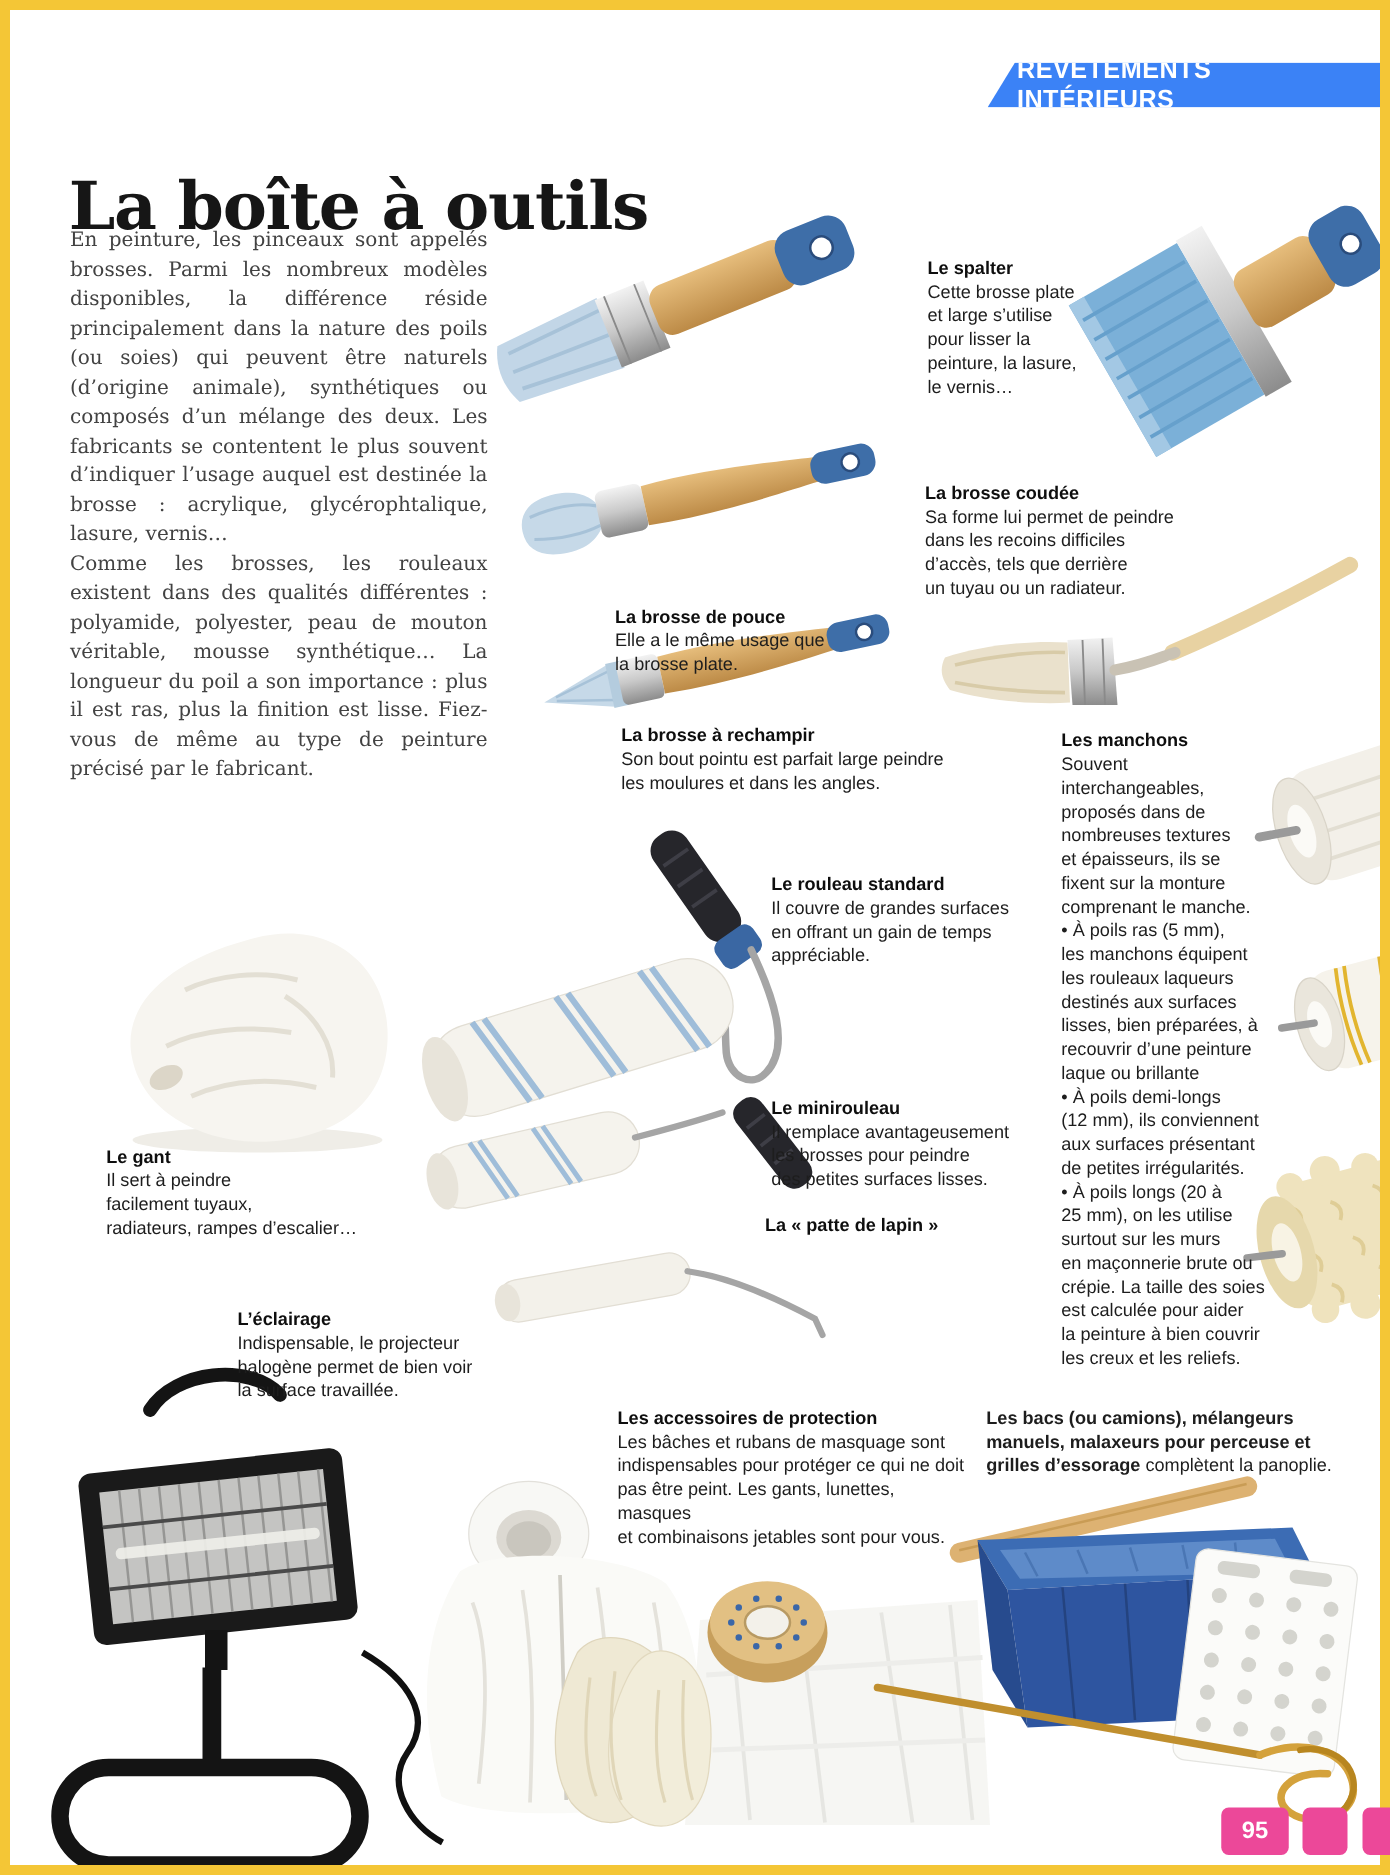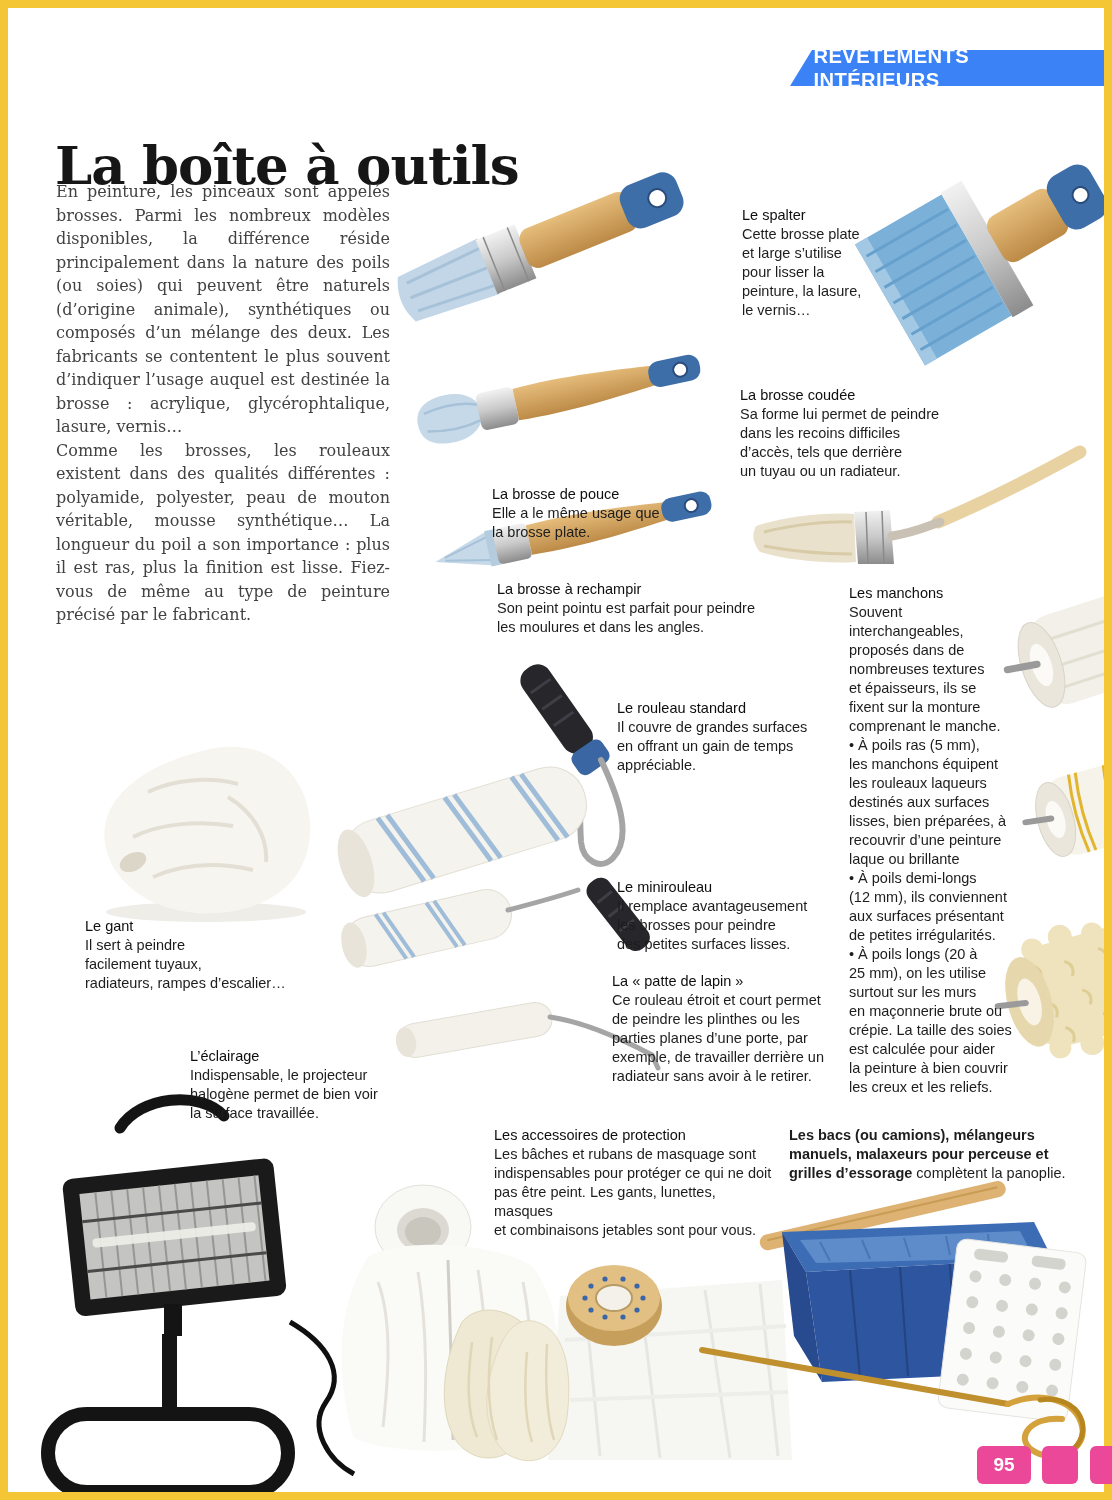--- a/index.html
+++ b/index.html
@@ -15,21 +15,21 @@
          font-family:"Liberation Sans",sans-serif;transform:scaleX(.96);}
   
   .title{position:absolute;left:55px;top:98px;font-family:"DejaVu Serif",serif;font-weight:800;
          font-size:53px;letter-spacing:-1px;color:#161616;z-index:10;}
   .intro{position:absolute;left:56px;top:180px;width:334px;font-family:"DejaVu Serif",serif;
          font-size:16px;line-height:23.5px;color:#424242;text-align:justify;z-index:10;}
   .intro p{margin:0;}
   
   .cap{position:absolute;width:280px;z-index:12;color:#1d1d1d;
        font-family:"Liberation Sans",sans-serif;font-size:14.5px;line-height:19px;}
-  .cap h4{margin:0;font-size:14.5px;line-height:19px;font-weight:normal;color:#0e0e0e;white-space:pre-line;}
+  .cap h4{margin:0;font-size:14.5px;line-height:19px;font-weight:bold;color:#0e0e0e;white-space:pre-line;}
   .cap p{margin:0;white-space:pre-line;}
   .cap b{white-space:pre-line;}
   #cap-manchons{width:200px;}
   #cap-bacs{width:320px;}
   
   .art{position:absolute;left:0;top:0;z-index:4;}
   
   .tab{position:absolute;top:1446px;height:38px;background:#ec4899;border-radius:6px;z-index:45;
        display:flex;align-items:center;justify-content:center;color:#fff;font-weight:bold;font-size:19px;}
 </style>
@@ -303,21 +303,21 @@
   </div>
   <div class="cap" style="left:740px;top:386px;">
     <h4>La brosse coudée</h4>
     <p>Sa forme lui permet de peindre
 dans les recoins difficiles
 d’accès, tels que derrière
 un tuyau ou un radiateur.</p>
   </div>
   <div class="cap" style="left:497px;top:580px;">
     <h4>La brosse à rechampir</h4>
-    <p>Son peint pointu est parfait pour peindre
+    <p>Son bout pointu est parfait large peindre
 les moulures et dans les angles.</p>
   </div>
   <div class="cap" id="cap-manchons" style="left:849px;top:584px;">
     <h4>Les manchons</h4>
     <p>Souvent
 interchangeables,
 proposés dans de
 nombreuses textures
 et épaisseurs, ils se
 fixent sur la monture
@@ -349,25 +349,20 @@
 appréciable.</p>
   </div>
   <div class="cap" style="left:617px;top:878px;">
     <h4>Le minirouleau</h4>
     <p>Il remplace avantageusement
 les brosses pour peindre
 des petites surfaces lisses.</p>
   </div>
   <div class="cap" style="left:612px;top:972px;">
     <h4>La « patte de lapin »</h4>
-    <p>Ce rouleau étroit et court permet
-de peindre les plinthes ou les
-parties planes d’une porte, par
-exemple, de travailler derrière un
-radiateur sans avoir à le retirer.</p>
   </div>
   <div class="cap" style="left:190px;top:1047px;">
     <h4>L’éclairage</h4>
     <p>Indispensable, le projecteur
 halogène permet de bien voir
 la surface travaillée.</p>
   </div>
   <div class="cap" style="left:85px;top:917px;">
     <h4>Le gant</h4>
     <p>Il sert à peindre

